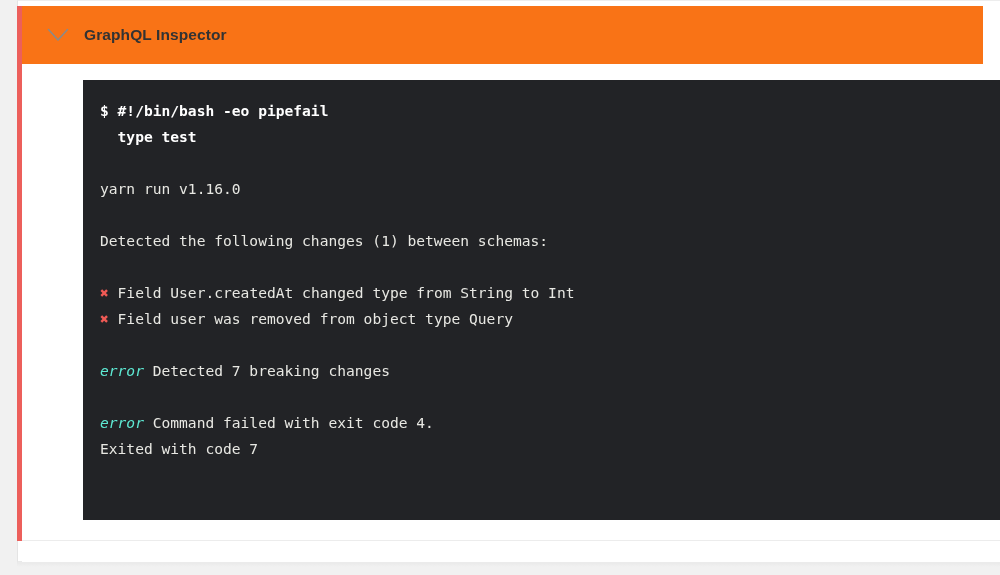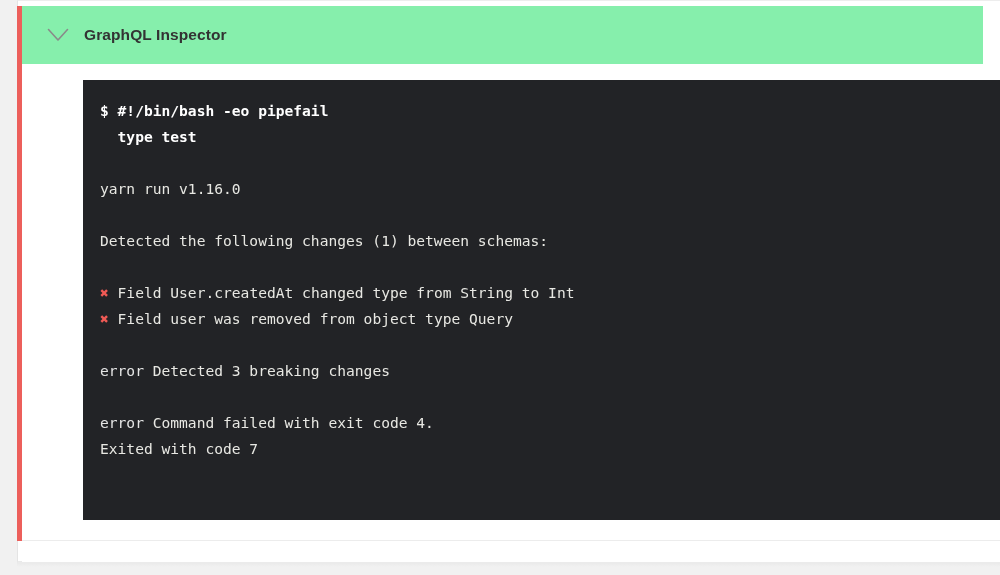--- a/index.html
+++ b/index.html
@@ -57,21 +57,21 @@
 
   
   .step-header {
     position: absolute;
     left: 22px;
     top: 6px;
     width: 961px;
     height: 58px;
     display: flex;
     align-items: center;
-    background: #86efac;
+    background: #f97316;
     cursor: pointer;
   }
   .chevron {
     width: 36px;
     height: 36px;
     margin-left: 18px;
     display: flex;
     align-items: center;
     justify-content: center;
     flex: none;
@@ -102,21 +102,21 @@
     box-sizing: border-box;
     overflow: hidden;
   }
   .line {
     padding-left: 17px;
     white-space: pre;
     min-height: 26px;
   }
   .line.blank { height: 26px; }
   .line.bold { font-weight: bold; color: #ffffff; }
-  .tok-error { color: #e5e5e5; }
+  .tok-error { color: #5eead4; font-style: italic; }
   .tok-info  { color: #4fc7d4; }
   .tok-x     { color: #ef5a55; font-weight: bold; }
 
   
   .card-divider {
     position: absolute;
     left: 22px;
     top: 540px;
     width: 978px;
     height: 1px;
@@ -154,21 +154,21 @@
       <div class="line bold">$ #!/bin/bash -eo pipefail</div>
       <div class="line bold">  type test</div>
       <div class="line blank"></div>
       <div class="line">yarn run v1.16.0</div>
       <div class="line blank"></div>
       <div class="line">Detected the following changes (1) between schemas:</div>
       <div class="line blank"></div>
       <div class="line"><span class="tok-x">✖</span><span> Field User.createdAt changed type from String to Int</span></div>
       <div class="line"><span class="tok-x">✖</span><span> Field user was removed from object type Query</span></div>
       <div class="line blank"></div>
-      <div class="line"><span class="tok-error">error</span><span> Detected 3 breaking changes</span></div>
+      <div class="line"><span class="tok-error">error</span><span> Detected 7 breaking changes</span></div>
       <div class="line blank"></div>
       <div class="line"><span class="tok-error">error</span><span> Command failed with exit code 4.</span></div>
       <div class="line">Exited with code 7</div>
     </div>
 
   <div class="card-divider"></div>
   <div class="card-footer"></div>
 
 </div>
 

